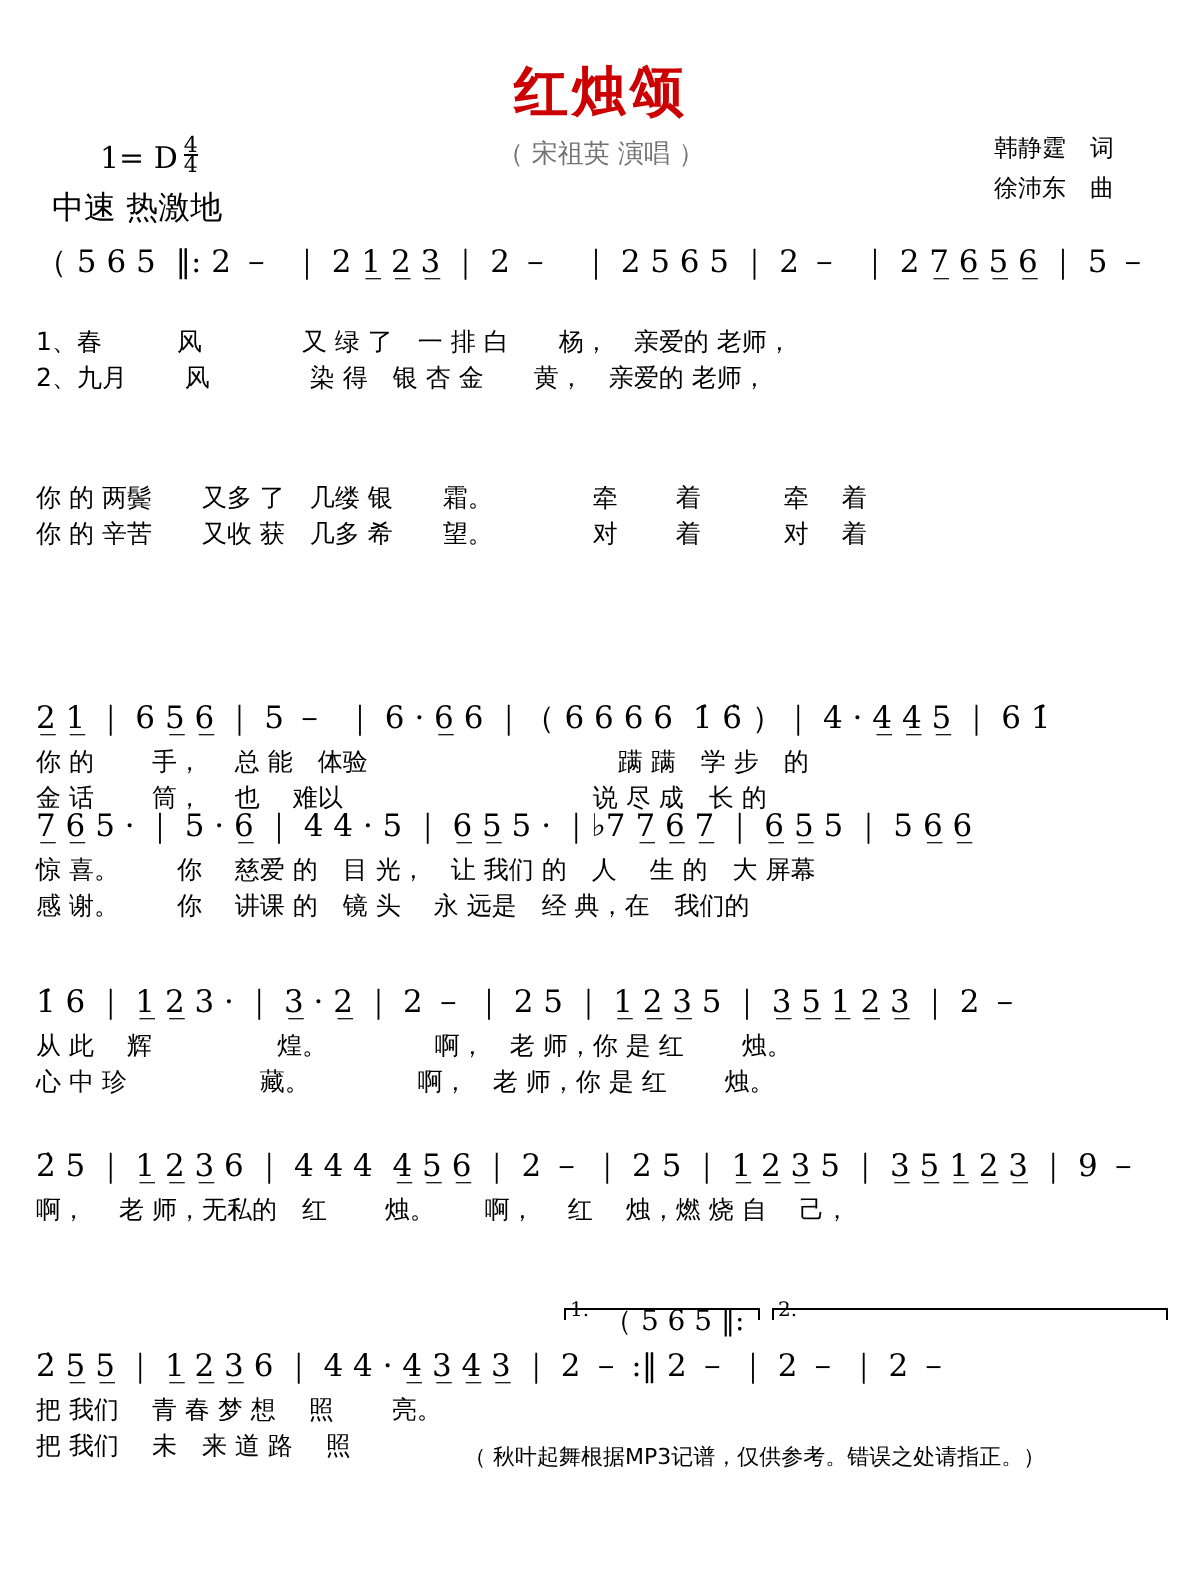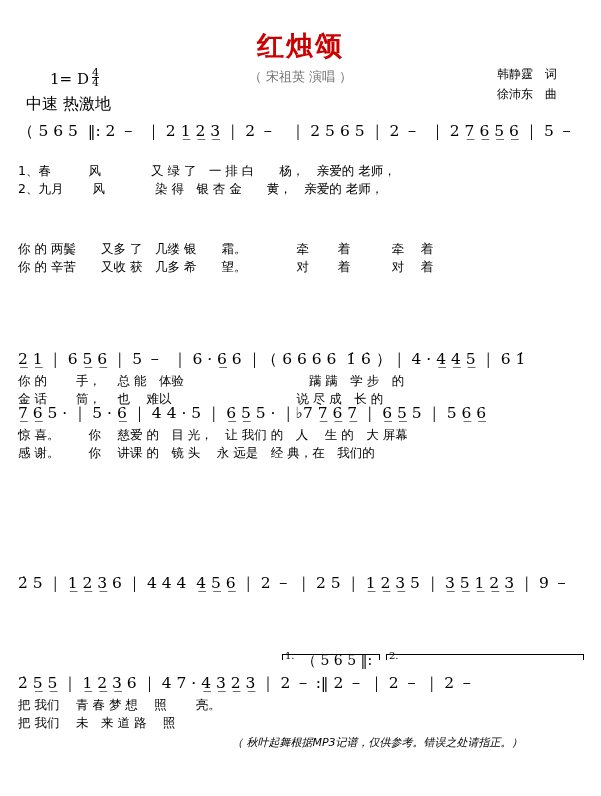--- a/index.html
+++ b/index.html
@@ -98,25 +98,24 @@
   }
   .lyric2 {
     font-size: 12.5px;
     white-space: pre;
     line-height: 17px;
     height: 18px;
     font-family: "DejaVu Sans", sans-serif;
   }
   .footnote {
     position: absolute;
-    bottom: 46px;
+    bottom: 60px;
     left: 232px;
     font-size: 11px;
     font-family: "DejaVu Sans", sans-serif;
-    font-style: italic;
   }
   .ending-mark {
     position: absolute;
     font-size: 10px;
     font-family: "DejaVu Serif", serif;
   }
   .bracket {
     position: absolute;
     border-top: 1px solid #000;
     border-left: 1px solid #000;
@@ -162,27 +161,33 @@
     <div class="lyric">你 的　　 手，　 总 能　体验　　　　　　　　　　蹒 蹒　学 步　的</div>
     <div class="lyric2">金 话　　 筒，　 也　 难以　　　　　　　　　　说 尽 成　长 的</div>
   </div>
 
   <div class="staff-line" style="top:402px;">
     <div class="notes">7̲ 6̲ 5 · ｜ 5 · 6̲ ｜ 4 4 · 5 ｜ 6̲ 5̲ 5 · ｜♭7 7̲ 6̲ 7̲ ｜ 6̲ 5̲ 5 ｜ 5 6̲ 6̲</div>
     <div class="lyric">惊 喜。　　 你　 慈爱 的　目 光，　让 我们 的　人　 生 的　大 屏幕</div>
     <div class="lyric2">感 谢。　　 你　 讲课 的　镜 头　 永 远是　经 典，在　我们的</div>
   </div>
 
+  <div class="staff-line" style="top:490px;">
+    <div class="notes">1̇ 6 ｜ 1̲ 2̲ 3 · ｜ 3̲ · 2̲ ｜ 2 － ｜ 2 5 ｜ 1̲ 2̲ 3̲ 5 ｜ 3̲ 5̲ 1̲ 2̲ 3̲ ｜ 2 －</div>
+    <div class="lyric">从 此　 辉　　　　　煌。　　　　 啊，　老 师，你 是 红　　 烛。</div>
+    <div class="lyric2">心 中 珍　　　　　 藏。　　　　 啊，　老 师，你 是 红　　 烛。</div>
+  </div>
 
   <div class="staff-line" style="top:572px;">
     <div class="notes">2̇ 5 ｜ 1̲ 2̲ 3̲ 6 ｜ 4 4 4  4̲ 5̲ 6̲ ｜ 2 － ｜ 2 5 ｜ 1̲ 2̲ 3̲ 5 ｜ 3̲ 5̲ 1̲ 2̲ 3̲ ｜ 9 －</div>
+    <div class="lyric">啊，　 老 师，无私的　红　　 烛。　　啊，　 红　 烛，燃 烧 自　 己，</div>
   </div>
 
   <div class="staff-line" style="top:672px;">
-    <div class="notes">2̇ 5̲ 5̲ ｜ 1̲ 2̲ 3̲ 6 ｜ 4 7 · 4̲ 3̲ 2̲ 3̲ ｜ 2 － :‖ 2 － ｜ 2 － ｜ 2 －</div>
+    <div class="notes">2̇ 5̲ 5̲ ｜ 1̲ 2̲ 3̲ 6 ｜ 4 4 · 4̲ 3̲ 4̲ 3̲ ｜ 2 － :‖ 2 － ｜ 2 － ｜ 2 －</div>
     <div class="lyric">把 我们　 青 春 梦 想　 照　　 亮。</div>
     <div class="lyric2">把 我们　 未　来 道 路　 照</div>
   </div>
 
   <div class="bracket" style="top:654px; left:282px; width:96px;"></div>
   <div class="ending-mark" style="top:650px; left:285px;">1.</div>
   <div class="bracket" style="top:654px; left:386px; width:196px;"></div>
   <div class="ending-mark" style="top:650px; left:389px;">2.</div>
   <div class="ending-mark" style="top:652px; left:302px; font-size:14px;">（ 5 6 5 ‖:</div>
 

